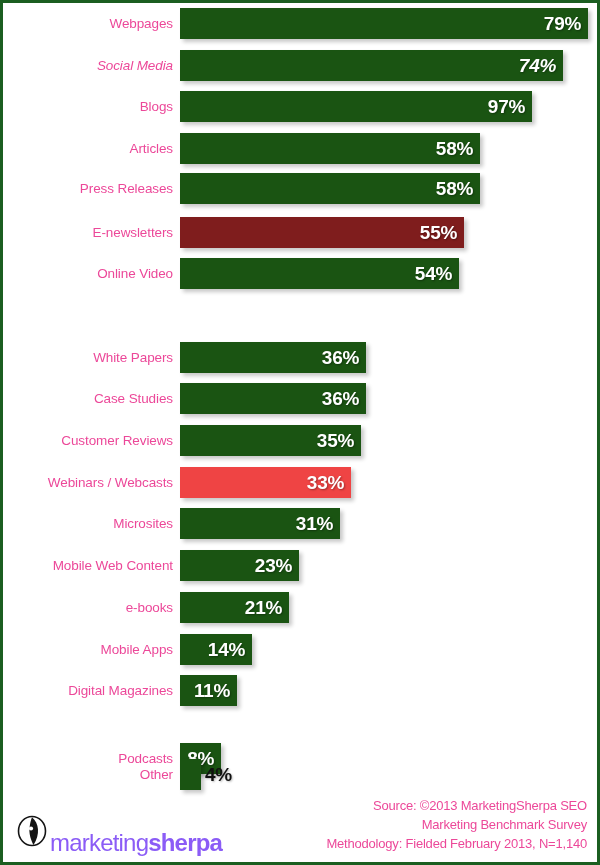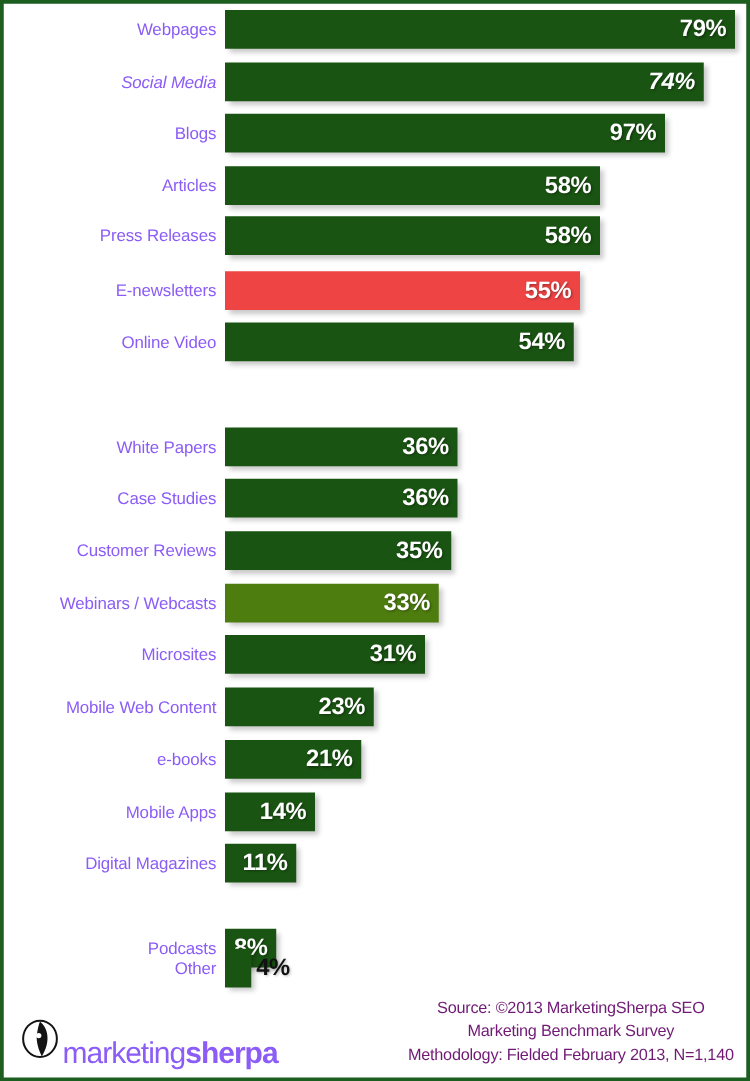--- a/index.html
+++ b/index.html
@@ -31,21 +31,21 @@
     height: 33px;
     display: flex;
     align-items: center;
   }
   .cat-label {
     position: absolute;
     left: 0;
     width: 170px;
     text-align: right;
     font-size: 13.5px;
-    color: #8b5cf6;
+    color: #ec4899;
     letter-spacing: -0.1px;
     white-space: nowrap;
     line-height: 33px;
   }
   .bar-wrap {
     position: absolute;
     left: 177px;
     top: 0;
     height: 33px;
     display: flex;
@@ -105,23 +105,23 @@
     white-space: nowrap;
     margin-top: 24px;
   }
   #logo-text .lt-light { font-weight: 300; }
   #logo-text .lt-bold { font-weight: bold; }
 
   #source-block {
     position: absolute;
     right: 10px;
     bottom: 8px;
-    text-align: center;
+    text-align: right;
     font-size: 13px;
-    color: #701a75;
+    color: #ec4899;
     line-height: 1.45;
     letter-spacing: -0.2px;
     white-space: nowrap;
     margin-left: 11px;
   }
   #source-block div { margin: 0; }
 </style>
 </head>
 <body>
 
@@ -164,21 +164,21 @@
         <div class="cat-label">Press Releases</div>
         <div class="bar-wrap">
           <div class="bar" style="width: 300px; background: rgb(26, 84, 18);">
             <span class="bar-value">58%</span>
           </div>
         </div>
       </div>
       <div class="bar-row" style="top: 212.5px;">
         <div class="cat-label">E-newsletters</div>
         <div class="bar-wrap">
-          <div class="bar" style="width: 284px; background: #ef4444;">
+          <div class="bar" style="width: 284px; background: #7f1d1d;">
             <span class="bar-value">55%</span>
           </div>
         </div>
       </div>
       <div class="bar-row" style="top: 254.2px;">
         <div class="cat-label">Online Video</div>
         <div class="bar-wrap">
           <div class="bar" style="width: 279px; background: rgb(26, 84, 18);">
             <span class="bar-value">54%</span>
           </div>
@@ -204,21 +204,21 @@
         <div class="cat-label">Customer Reviews</div>
         <div class="bar-wrap">
           <div class="bar" style="width: 181px; background: rgb(26, 84, 18);">
             <span class="bar-value">35%</span>
           </div>
         </div>
       </div>
       <div class="bar-row" style="top: 462.7px;">
         <div class="cat-label">Webinars / Webcasts</div>
         <div class="bar-wrap">
-          <div class="bar" style="width: 171px; background: #4d7c0f;">
+          <div class="bar" style="width: 171px; background: #ef4444;">
             <span class="bar-value">33%</span>
           </div>
         </div>
       </div>
       <div class="bar-row" style="top: 504.4px;">
         <div class="cat-label">Microsites</div>
         <div class="bar-wrap">
           <div class="bar" style="width: 160px; background: rgb(26, 84, 18);">
             <span class="bar-value">31%</span>
           </div>

